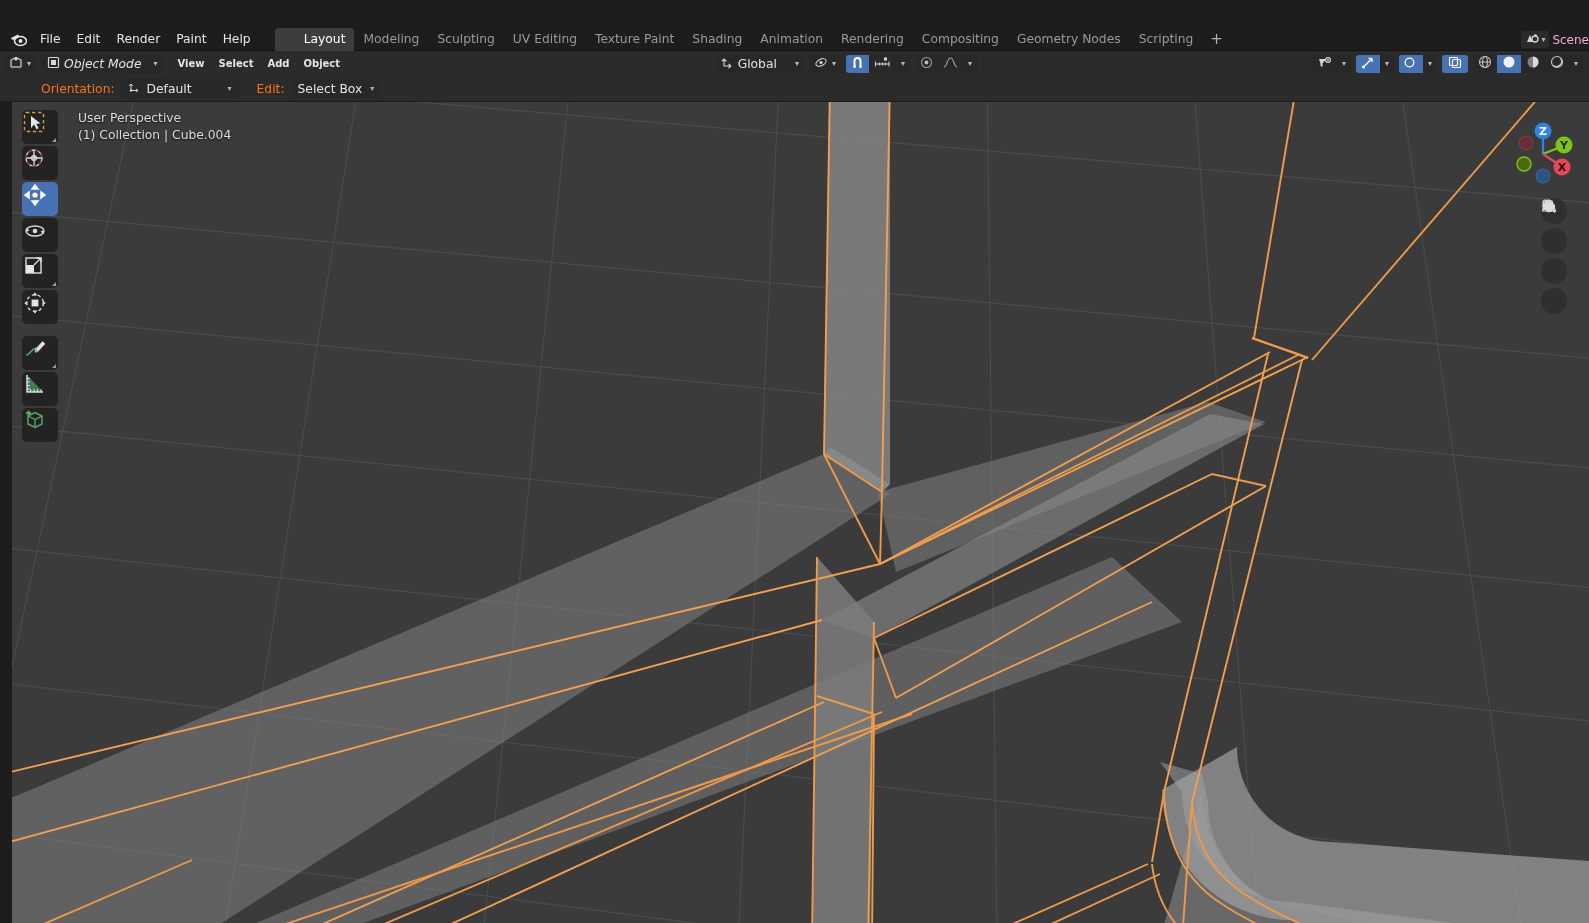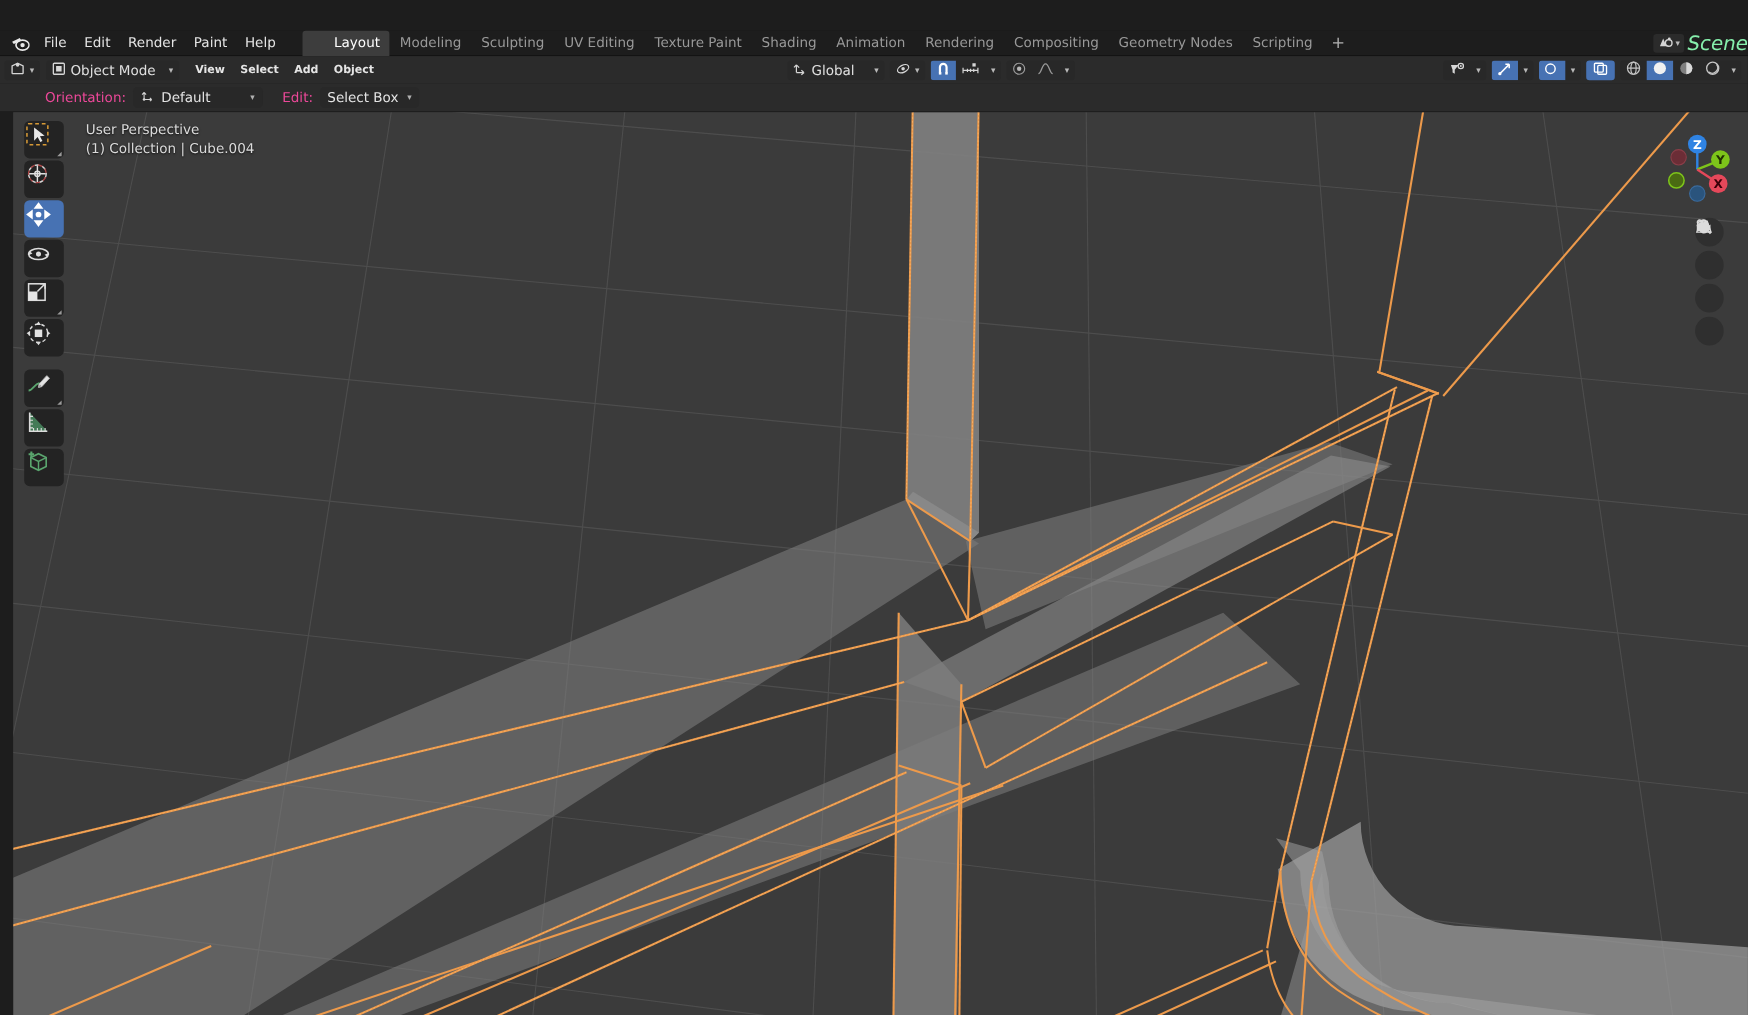--- a/index.html
+++ b/index.html
@@ -26,21 +26,21 @@
     white-space:nowrap; cursor:default; border-radius:3px 3px 0 0;
   }
   .wsp-tab.active{ color:#ffffff; background:#3d3d3d;padding-left:29px; }
   .wsp-plus{ color:#b0b0b0; font-size:15px; padding:0 8px; cursor:default; }
   .topbar-right{ position:absolute; right:0; top:0; height:23px;
                  display:flex; align-items:center; }
   .scene-ctrl{
     display:flex; align-items:center; gap:2px; background:#2b2b2b;
     border-radius:3px; height:17px; padding:0 4px; margin-right:3px;
   }
-  .scene-name{ color:#86efac; font-size:18px; white-space:nowrap;font-style:italic; }
+  .scene-name{ color:#f9a8d4; font-size:12px; white-space:nowrap; }
 
   
   .vp-header{
     position:absolute; left:0; top:23px; width:1589px; height:25px;
     background:#2b2b2b; display:flex; align-items:center; padding:0 4px;
   }
   .btn{
     display:flex; align-items:center; gap:4px; height:18px;
     background:#282828; border-radius:3px; padding:0 5px; cursor:default;
     color:#e0e0e0; font-size:12.3px; white-space:nowrap;
@@ -55,21 +55,21 @@
              border-radius:3px; white-space:nowrap;font-weight:bold; }
   .caret{ font-size:8px; color:#b9b9b9; line-height:1; }
   .spacer{ flex:1; }
 
   
   .tool-settings{
     position:absolute; left:0; top:48px; width:1589px; height:26px;
     background:#2b2b2b; display:flex; align-items:center; padding:0 6px;
     border-bottom:1px solid #1d1d1d;
   }
-  .lbl{ color:#ec4899; font-size:12.3px; margin-right:6px; white-space:nowrap; }
+  .lbl{ color:#f97316; font-size:12.3px; margin-right:6px; white-space:nowrap; }
   .dropdown{
     display:flex; align-items:center; gap:6px; height:19px; background:#282828;
     border-radius:4px; padding:0 7px; color:#e4e4e4; font-size:12.3px;
     cursor:default; white-space:nowrap;
   }
   .dropdown .dd-caret{ margin-left:auto; font-size:8px; color:#b0b0b0; }
 
   
   .viewport{
     position:absolute; left:12px; top:74px; width:1589px; height:840px;
@@ -171,21 +171,21 @@
       <span>
         <svg width="14" height="13" viewBox="0 0 14 13">
           <path d="M2 11 L2 4 L7 1.5 L12 4 L12 11" fill="none" stroke="#d6d6d6" stroke-width="1.2"></path>
           <circle cx="7" cy="3" r="1.6" fill="#d6d6d6"></circle>
           <path d="M2 11 L12 11" stroke="#d6d6d6" stroke-width="1.2"></path>
         </svg>
       </span>
       <span class="caret">▾</span>
     </div>
 
-    <div class="btn" style="margin-right:8px;">
+    <div class="btn" style="margin-right:8px;font-style:italic;">
       <span>
         <svg width="13" height="13" viewBox="0 0 13 13">
           <rect x="1.5" y="1.5" width="10" height="10" rx="1" fill="none" stroke="#d6d6d6" stroke-width="1.2"></rect>
           <rect x="4" y="4" width="5" height="5" fill="#d6d6d6"></rect>
         </svg>
       </span>
       <span>Object Mode</span>
       <span class="caret" style="margin-left:8px;">▾</span>
     </div>
 

